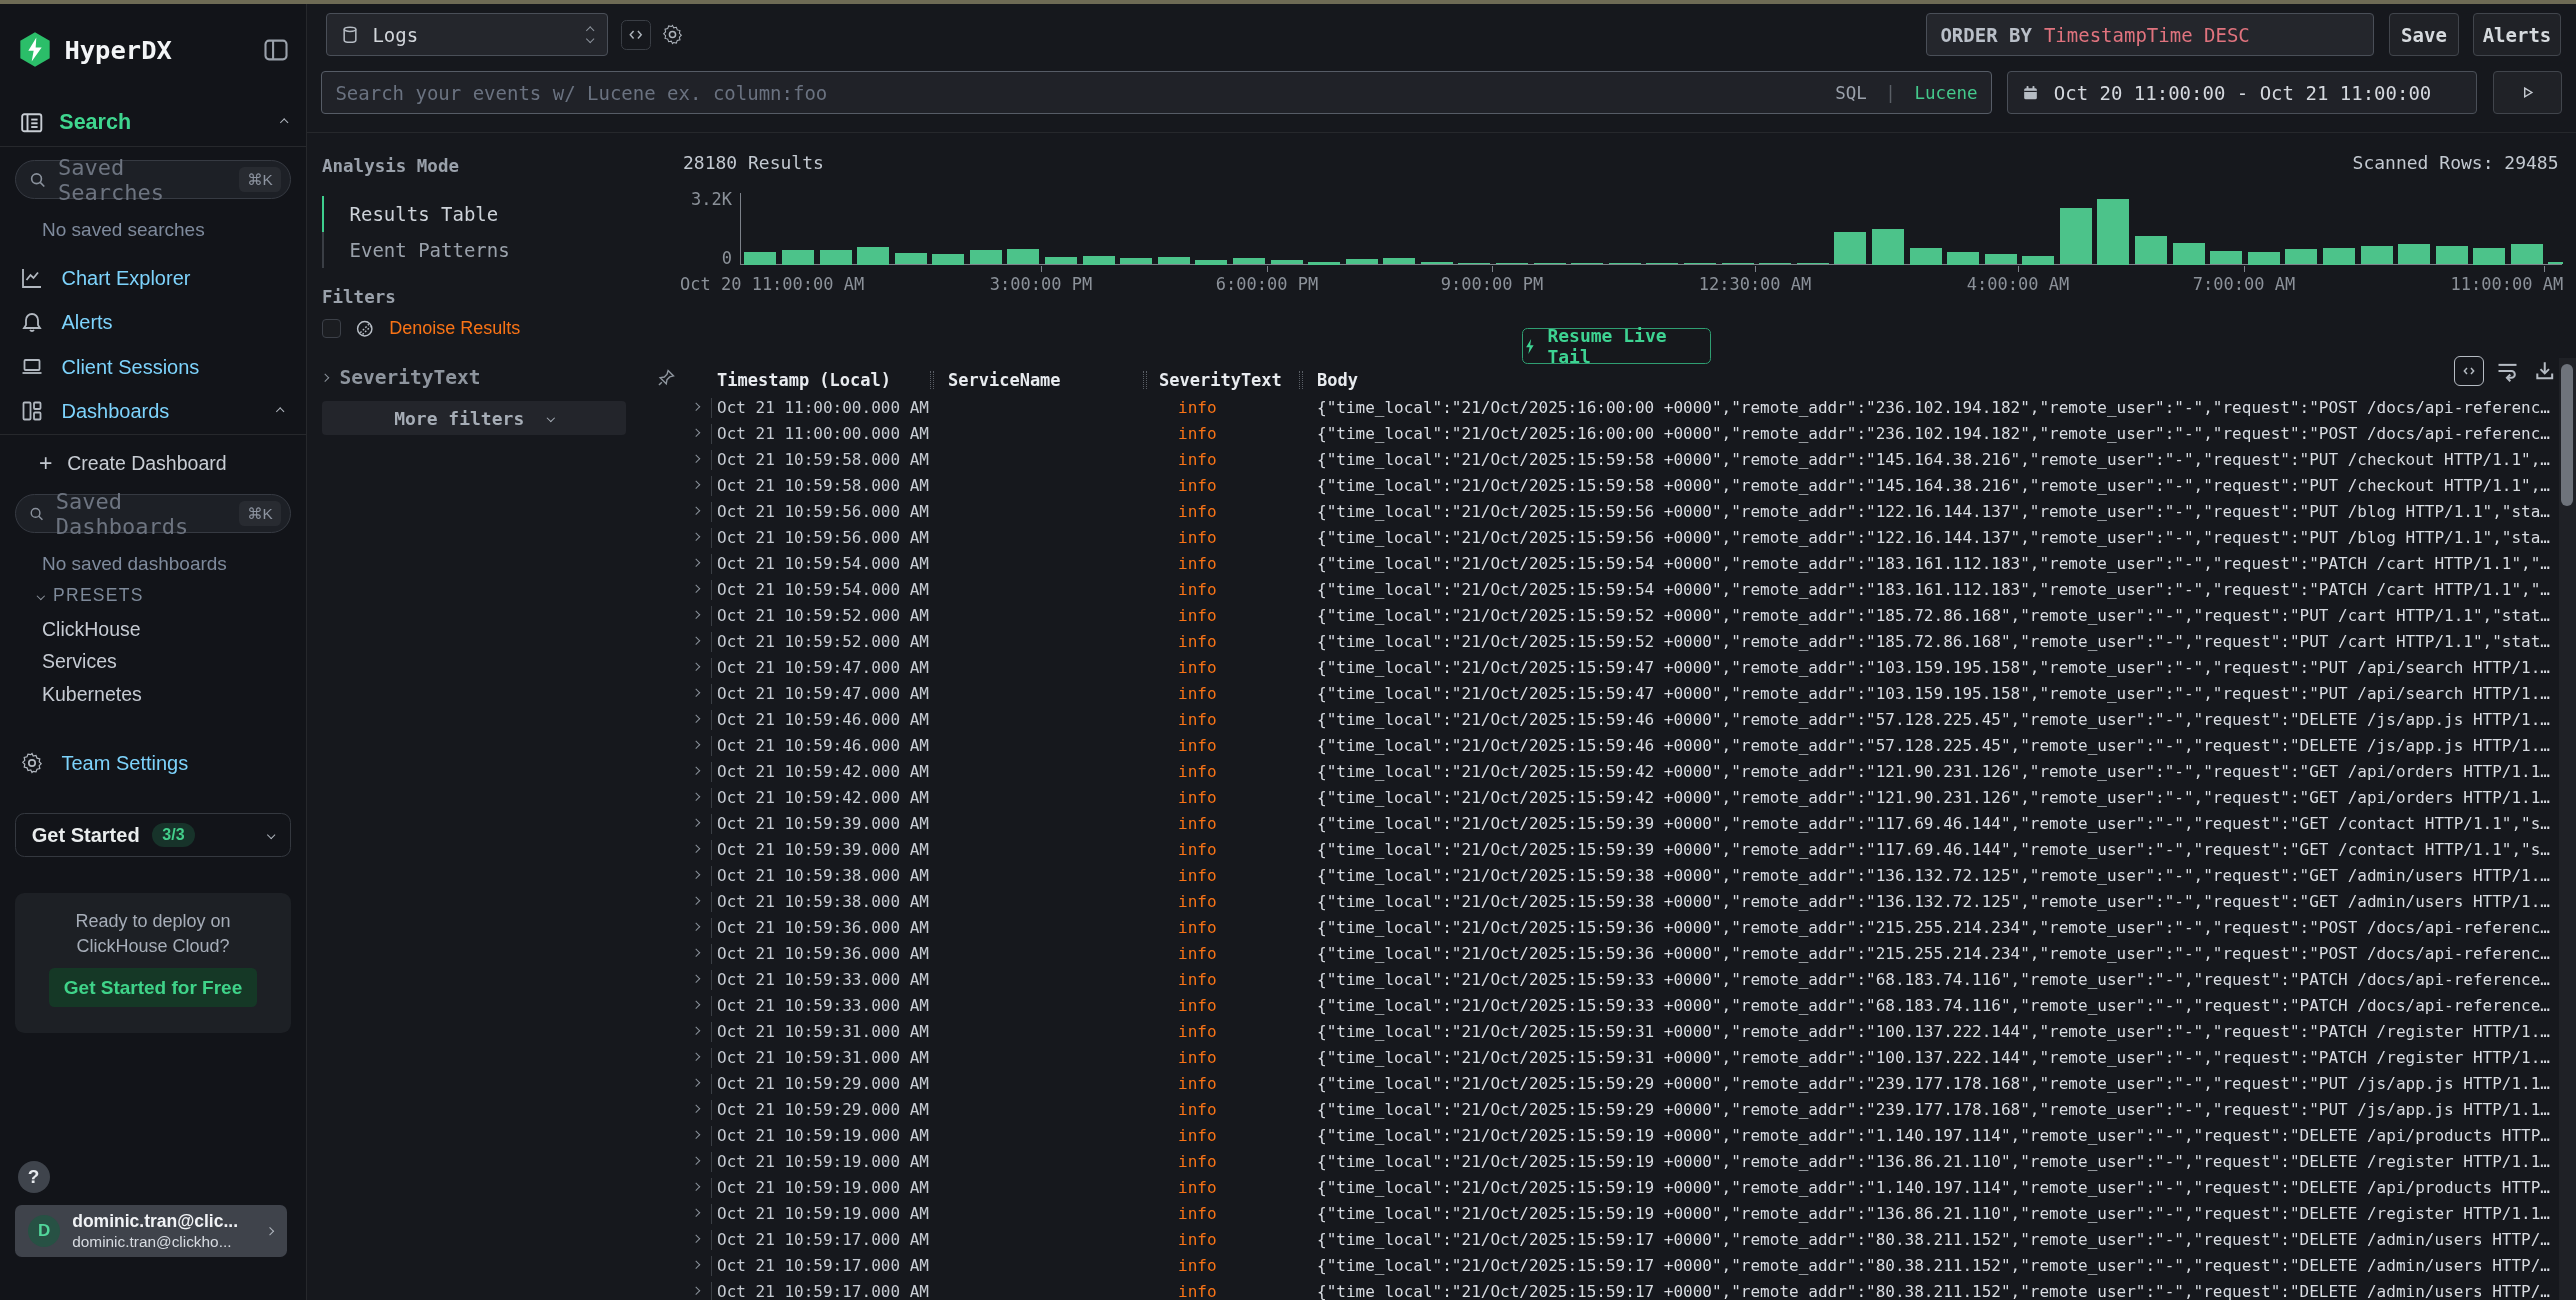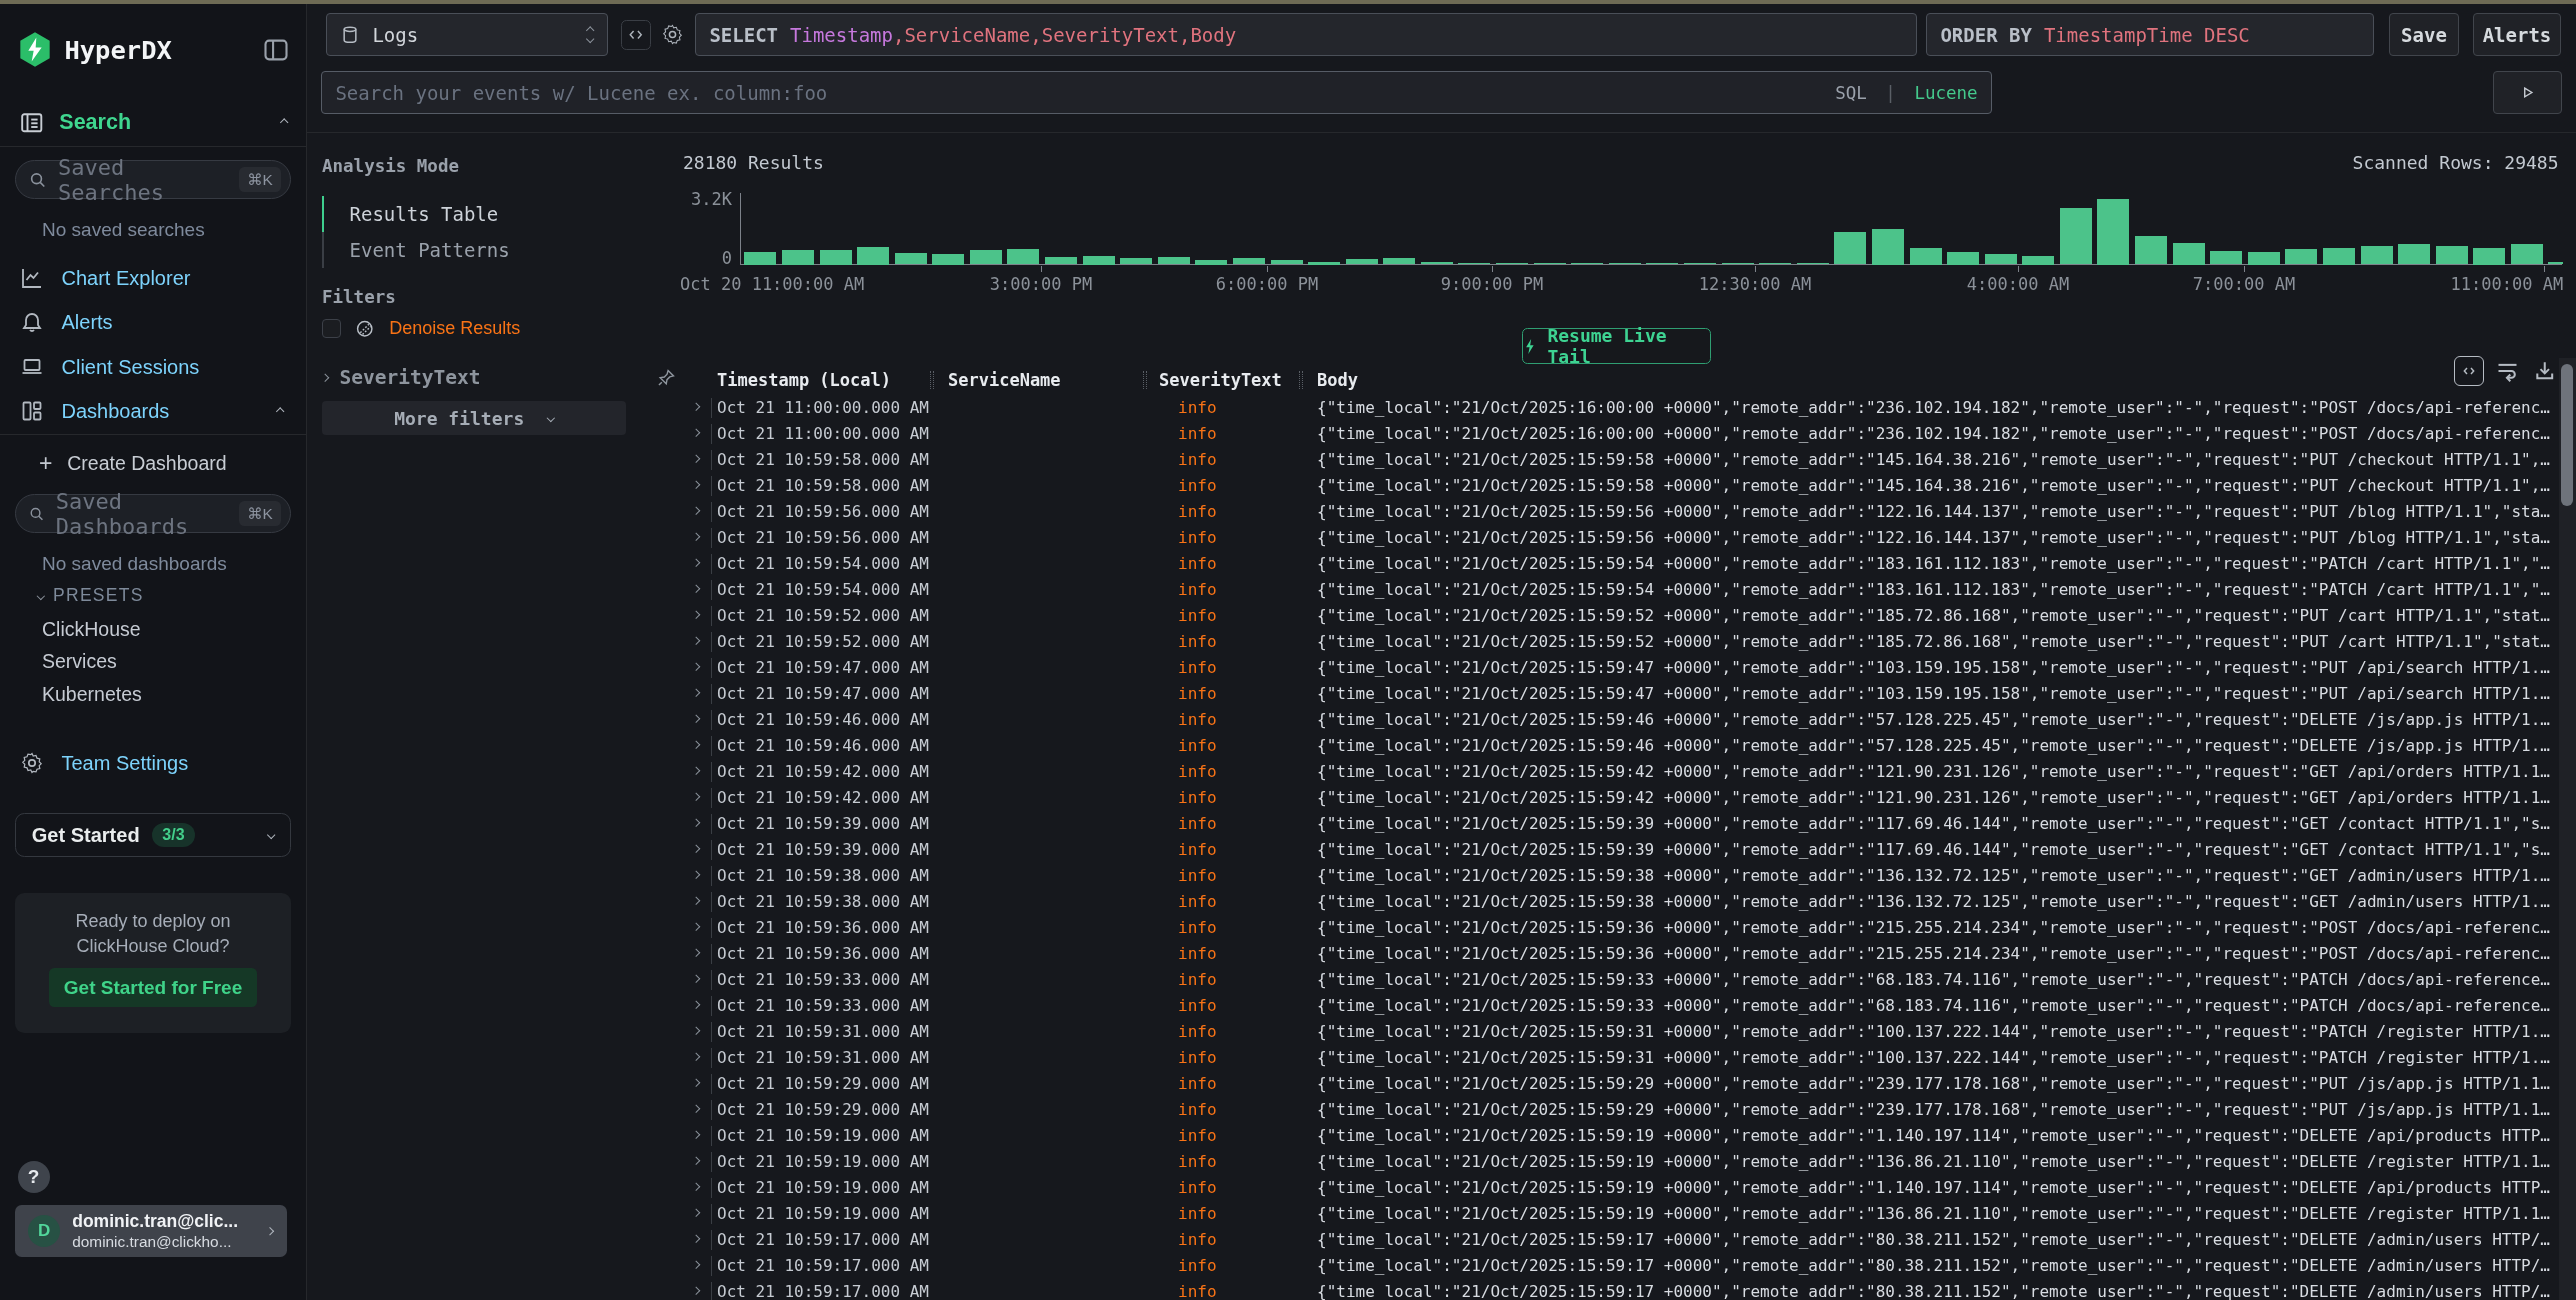--- a/index.html
+++ b/index.html
@@ -256,43 +256,47 @@
         <polyline points="15 7 19.5 12 15 17"></polyline>
       </svg>
   </div>
   <div class="abs" style="position:absolute;left:658px;top:20px;width:29.5px;height:29.5px;display:flex;align-items:center;justify-content:center;cursor:pointer">
     <svg width="23" height="23" viewBox="0 0 24 24" fill="none" stroke="#aeb4bc" stroke-width="1.6">
         <circle cx="12" cy="12" r="3.2"></circle>
         <path d="M12 2.5l1.2 2.6 2.8-.6 1 2.7 2.8.7-.6 2.8 2 2-2 2 .6 2.8-2.8.7-1 2.7-2.8-.6L12 21.5l-1.2-2.6-2.8.6-1-2.7-2.8-.7.6-2.8-2-2 2-2-.6-2.8 2.8-.7 1-2.7 2.8.6z" stroke-width="1.1"></path>
       </svg>
   </div>
 
-  <div class="fld" style="left:695px;top:13.4px;width:1222px;overflow:hidden">
-    <span class="kw">SELECT</span>
-    <span class="purple">Timestamp</span>
-    <span class="red">,ServiceName,SeverityText,Body</span>
-  </div>
 
   <div class="fld" style="left:1926px;top:13.4px;width:448px;overflow:hidden">
     <span class="kw">ORDER BY</span>
     <span class="red">TimestampTime DESC</span>
   </div>
 
   <div class="btn" style="left:2389px;top:13.4px;width:70px">Save</div>
   <div class="btn" style="left:2473px;top:13.4px;width:88px">Alerts</div>
 
   <div class="fld" style="left:321px;top:71px;width:1671px;border-color:#565c66;background:#202228">
     <span style="color:#6a7280">Search your events w/ Lucene ex. column:foo</span>
     <span id="sql-lucene">
       <span class="sql">SQL</span>
       <span class="bar">|</span>
       <span class="lucene">Lucene</span>
     </span>
   </div>
 
+  <div class="fld" style="left:2007px;top:71px;width:470px;background:#202228">
+    <svg width="19" height="20" viewBox="0 0 24 24">
+        <rect x="4" y="6" width="16" height="14" rx="2" fill="#b6bcc4"></rect>
+        <rect x="7" y="3" width="2.5" height="4.5" rx="1" fill="#b6bcc4"></rect>
+        <rect x="14.5" y="3" width="2.5" height="4.5" rx="1" fill="#b6bcc4"></rect>
+        <line x1="4" y1="10" x2="20" y2="10" stroke="#202228" stroke-width="1.5"></line>
+      </svg>
+    <span style="margin-left:13.4px;color:#d4d8de">Oct 20 11:00:00 - Oct 21 11:00:00</span>
+  </div>
 
   <div class="btn" style="left:2493px;top:71px;width:69px">
     <svg width="19" height="19" viewBox="0 0 24 24" fill="none" stroke="#c6cbd2" stroke-width="1.8">
         <path d="M8.5 6.5l9 5.5-9 5.5z"></path>
       </svg>
   </div>
   <div id="topbar-divider"></div>
 
   <div class="panel-hdr" style="left:322px;top:156px">Analysis Mode</div>
   <div class="mode-item active" style="top:196px">Results Table</div>

